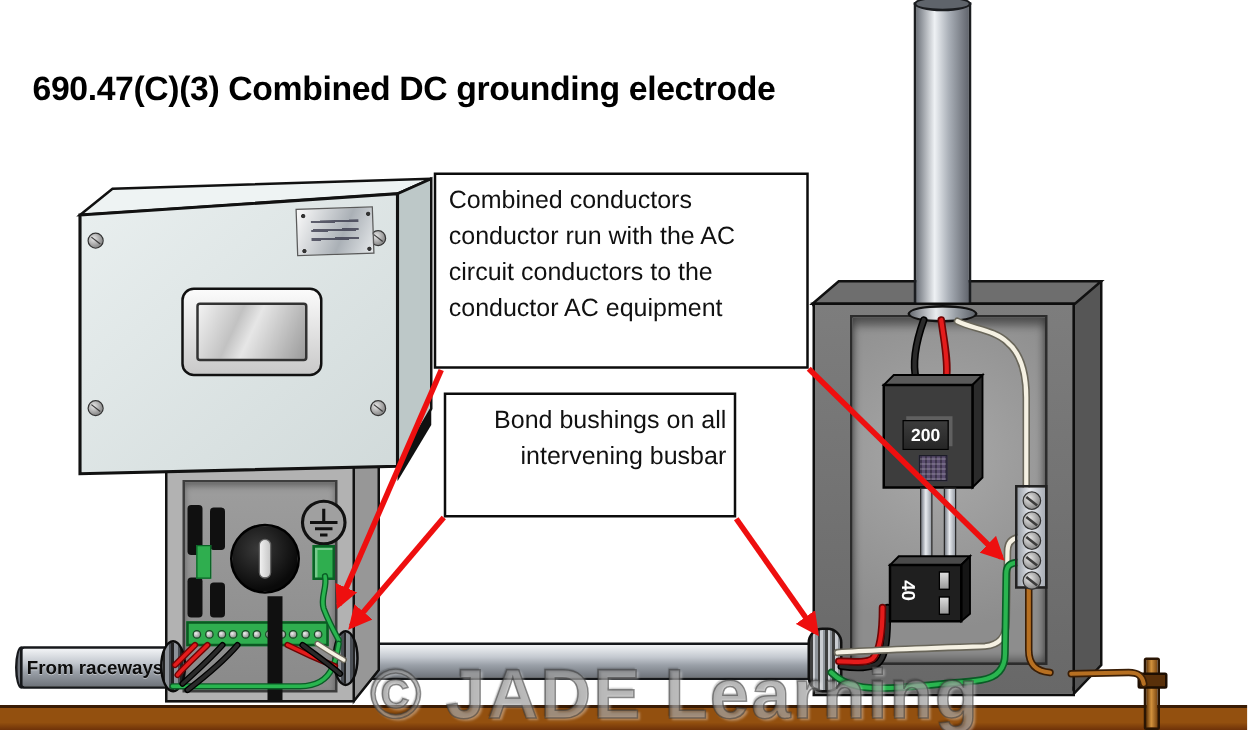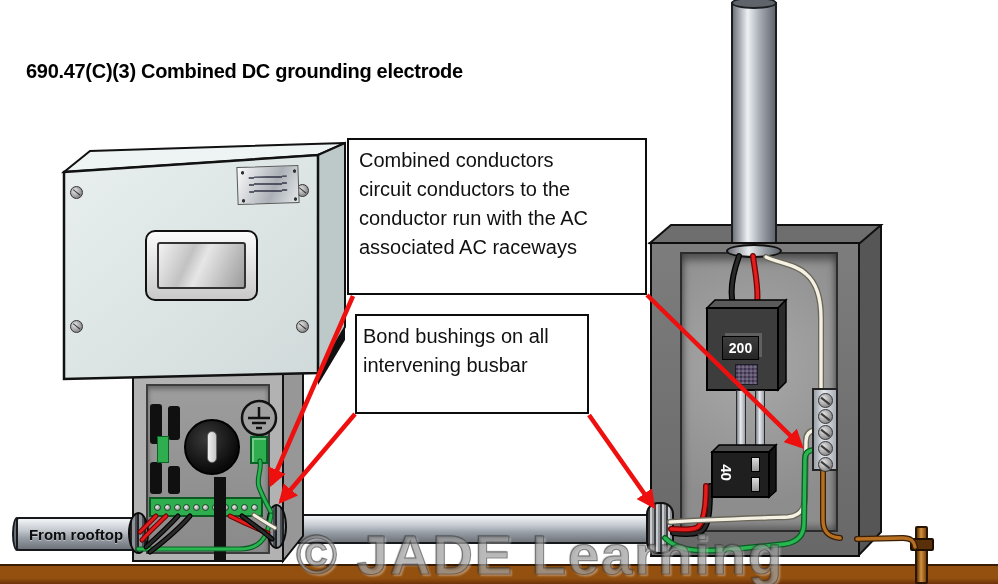--- a/index.html
+++ b/index.html
@@ -2,21 +2,21 @@
 <html><head>
 <meta charset="utf-8">
 <style>
   html,body{margin:0;padding:0;background:#fff;}
   #stage{position:relative;width:998px;height:584px;background:#ffffff;overflow:hidden;
          font-family:"Liberation Sans", sans-serif;}
   #stage *{box-sizing:border-box;}
   .abs{position:absolute;}
 
   
-  .title{left:26px;top:58px;z-index:5;color:#000;font-weight:bold;font-size:20px;
+  .title{left:26px;top:58px;z-index:5;color:#000;font-weight:bold;font-size:27px;
          line-height:27px;letter-spacing:-0.3px;white-space:nowrap;}
 
   
   .earth{left:0;top:564px;width:998px;height:20px;z-index:1;
          background:linear-gradient(180deg,#3a1c05 0 2px,#93500f 2px 70%,#6e3209 100%);}
 
   
   .conduit{background:linear-gradient(180deg,#f2f4f6 0%,#c3c8cf 38%,#9aa0a8 62%,#6f747b 100%);
            border:2px solid #16181b;z-index:2;border-radius:3px;}
   .rooftop-conduit{left:16px;top:517px;width:120px;height:34px;}
@@ -120,21 +120,21 @@
         background:linear-gradient(90deg,#9aa0a8,#e6e9ee 45%,#a8adb5);border:2px solid #222;}
   .gbar .screw{width:15px;height:15px;left:4px;}
 
   
   .wires{left:0;top:0;z-index:50;pointer-events:none;}
   .watermark{left:296px;top:522px;z-index:70;font-size:56px;font-weight:bold;letter-spacing:2px;
         white-space:nowrap;color:rgba(150,150,150,.5);-webkit-text-stroke:1.2px rgba(60,60,60,.55);
         text-shadow:2px 2px 2px rgba(255,255,255,.35), -1px -1px 1px rgba(0,0,0,.2);text-align:center;}
   .callout{background:#fff;border:2px solid #0c0c0c;z-index:80;color:#111;font-size:20px;line-height:29px;}
   .callout1{left:347px;top:138px;width:300px;height:157px;padding:6px 10px;}
-  .callout2{left:355px;top:314px;width:234px;height:100px;padding:6px 6px;text-align:left;}
+  .callout2{left:355px;top:314px;width:234px;height:100px;padding:6px 6px;text-align:right;}
   .arrows{left:0;top:0;z-index:90;pointer-events:none;}
 
   
   .ol{fill:none;stroke-linecap:round;stroke-linejoin:round;}
   .ol-bk{stroke:#000;stroke-width:6;}
   .ol-rd{stroke:#6e0404;stroke-width:6;}
   .ol-gr{stroke:#0a5c26;stroke-width:6;}
   .ol-wh{stroke:#69665a;stroke-width:6;}
   .ol-cu{stroke:#3a1e06;stroke-width:6;}
   .c{fill:none;stroke-linecap:round;stroke-linejoin:round;stroke-width:3.4;}
@@ -152,21 +152,21 @@
 <div id="stage">
 
   <div class="abs title">
     <div>690.47(C)(3) Combined DC grounding electrode</div>
   </div>
 
   <div class="abs earth"></div>
 
   <div class="abs rooftop-cap"></div>
   <div class="abs conduit rooftop-conduit"></div>
-  <div class="abs rooftop-label">From rooftop</div>
+  <div class="abs rooftop-label">From raceways</div>
   <div class="abs conduit main-conduit"></div>
 
   <div class="abs rod"></div>
   <div class="abs rod-clamp"></div>
 
   <svg class="abs dside" width="24" height="204">
     <polygon points="1,11 21,3 21,176 1,201" fill="#979797" stroke="#111" stroke-width="2"></polygon>
   </svg>
   <div class="abs dframe"></div>
   <div class="abs dint"></div>
@@ -327,23 +327,23 @@
     <span class="screw" style="top:19px"></span>
     <span class="screw" style="top:35px"></span>
     <span class="screw" style="top:51px"></span>
     <span class="screw" style="top:67px"></span>
   </div>
 
   <div class="abs watermark">© JADE Learning</div>
 
   <div class="abs callout callout1">
     <div>Combined conductors</div>
+    <div>conductor run with the AC</div>
     <div>circuit conductors to the</div>
-    <div>conductor run with the AC</div>
-    <div>associated AC raceways</div>
+    <div>conductor AC equipment</div>
   </div>
   <div class="abs callout callout2">
     <div>Bond bushings on all</div>
     <div>intervening busbar</div>
   </div>
 
   <svg class="abs arrows" width="998" height="584">
     <defs>
       <marker id="ah" viewBox="0 0 10 10" refX="8" refY="5" markerWidth="4.2" markerHeight="4.2" orient="auto" markerUnits="strokeWidth">
         <path d="M0,0 L10,5 L0,10 Z" fill="#ee0f0f"></path>

